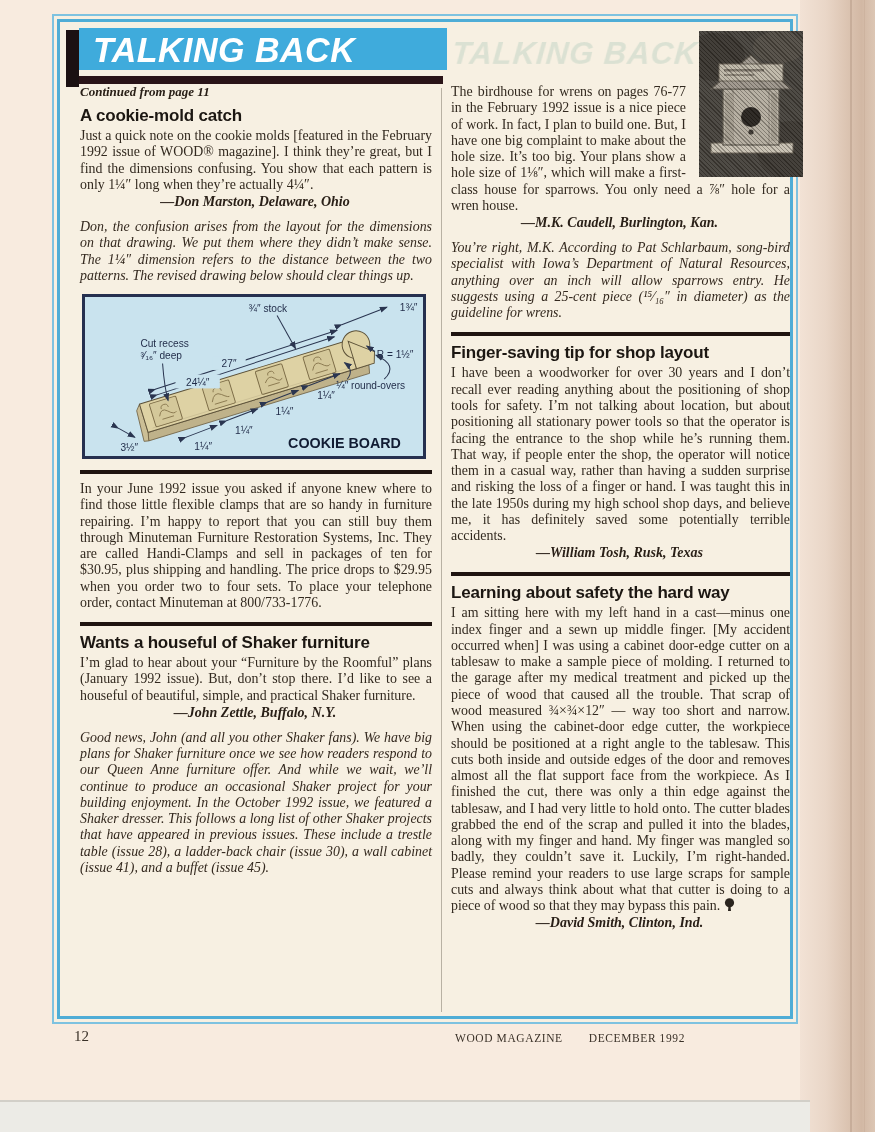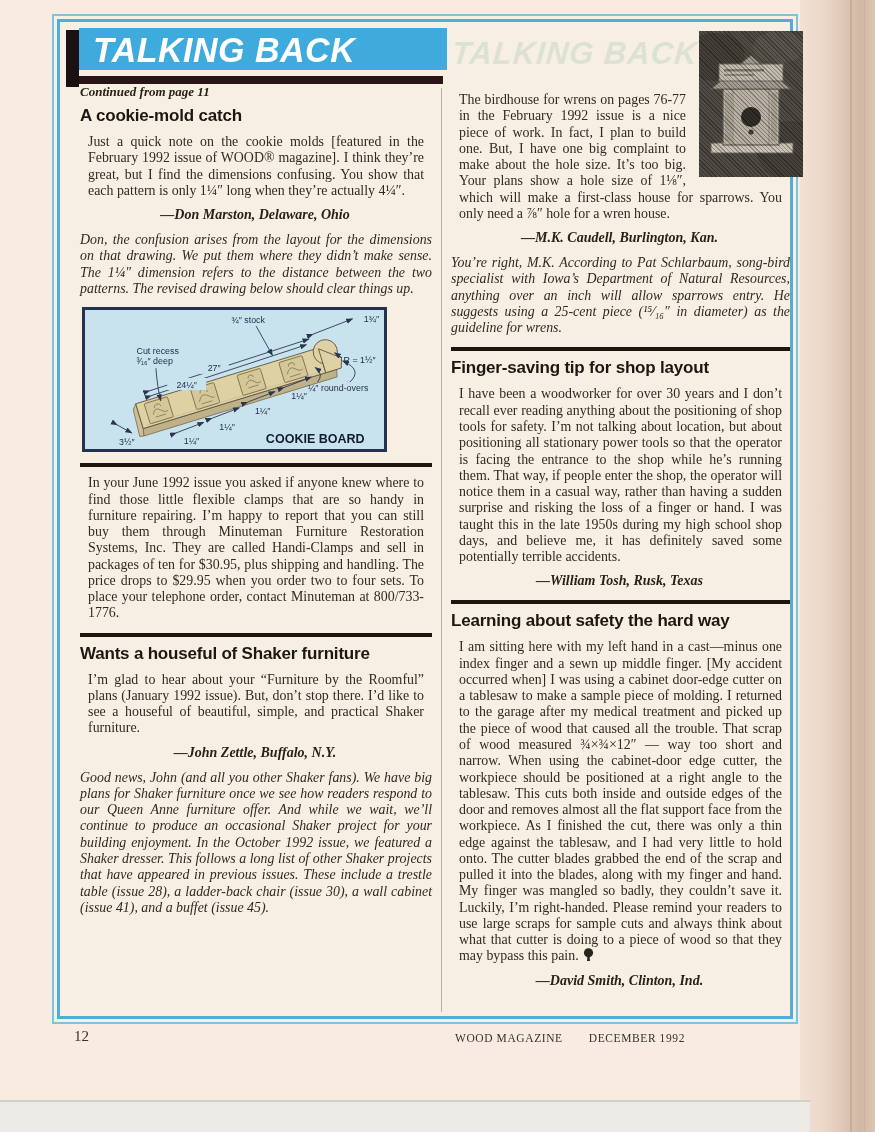--- a/index.html
+++ b/index.html
@@ -28,28 +28,28 @@
     font-size:34px;color:#ffffff;letter-spacing:.5px;padding-left:14px;transform:scaleY(1.05);white-space:nowrap;}
   .banner-underline{position:absolute;left:79px;top:76px;width:364px;height:8px;background:#2a1418;}
   
   .columns{position:absolute;left:80px;top:84px;width:710px;height:928px;display:flex;}
   .col-left{width:352px;}
   .col-div{width:1px;background:#b8b1a3;margin:4px 9px 0 9px;}
   .col-right{width:339px;}
   .continued{font-weight:bold;font-style:italic;font-size:13px;color:#2a2018;margin:0 0 6px 0;}
   h2.lh{font-family:"Liberation Sans",sans-serif;font-weight:bold;font-size:17px;
      color:#1c1712;margin:1px 0 2px 0;letter-spacing:-.2px;}
-  p.body{font-size:13.9px;line-height:1.17;text-align:justify;margin:8px;color:#32291f;}
+  p.body{font-size:13.9px;line-height:1.17;text-align:justify;margin:0;color:#32291f;}
   p.resp{font-size:13.9px;line-height:1.17;text-align:justify;margin:9px 0 0 0;
      font-style:italic;color:#33281e;}
   .sig{font-size:14px;font-weight:bold;font-style:italic;text-align:center;
      margin:1px 2px 0 0;color:#2a2018;}
   .rule{border:none;border-top:4px solid #1f1410;margin:11px 0 7px 0;}
   
-  .figure{margin:10px 0 2px 2px;width:305px;border:3px solid #26304f;background:#c9e3ee;
+  .figure{margin:10px 0 2px 2px;width:344px;border:3px solid #26304f;background:#c9e3ee;
      box-sizing:border-box;padding-left:24px;}
   .figure svg{display:block;width:100%;height:auto;}
   .dim{font-family:"Liberation Sans",sans-serif;font-size:11px;fill:#1f2a47;}
   .dimline{stroke:#2a3550;stroke-width:1.1;fill:none;}
   
   .wrap-spacer{float:right;width:96px;height:90px;margin:0 0 4px 8px;}
   
   .photo{position:absolute;left:699px;top:31px;width:104px;height:146px;z-index:6;}
   .photo .halftone{position:absolute;inset:0;
     background:repeating-linear-gradient(45deg,rgba(20,16,12,.30) 0 1px,rgba(255,255,255,.05) 1px 3px);

